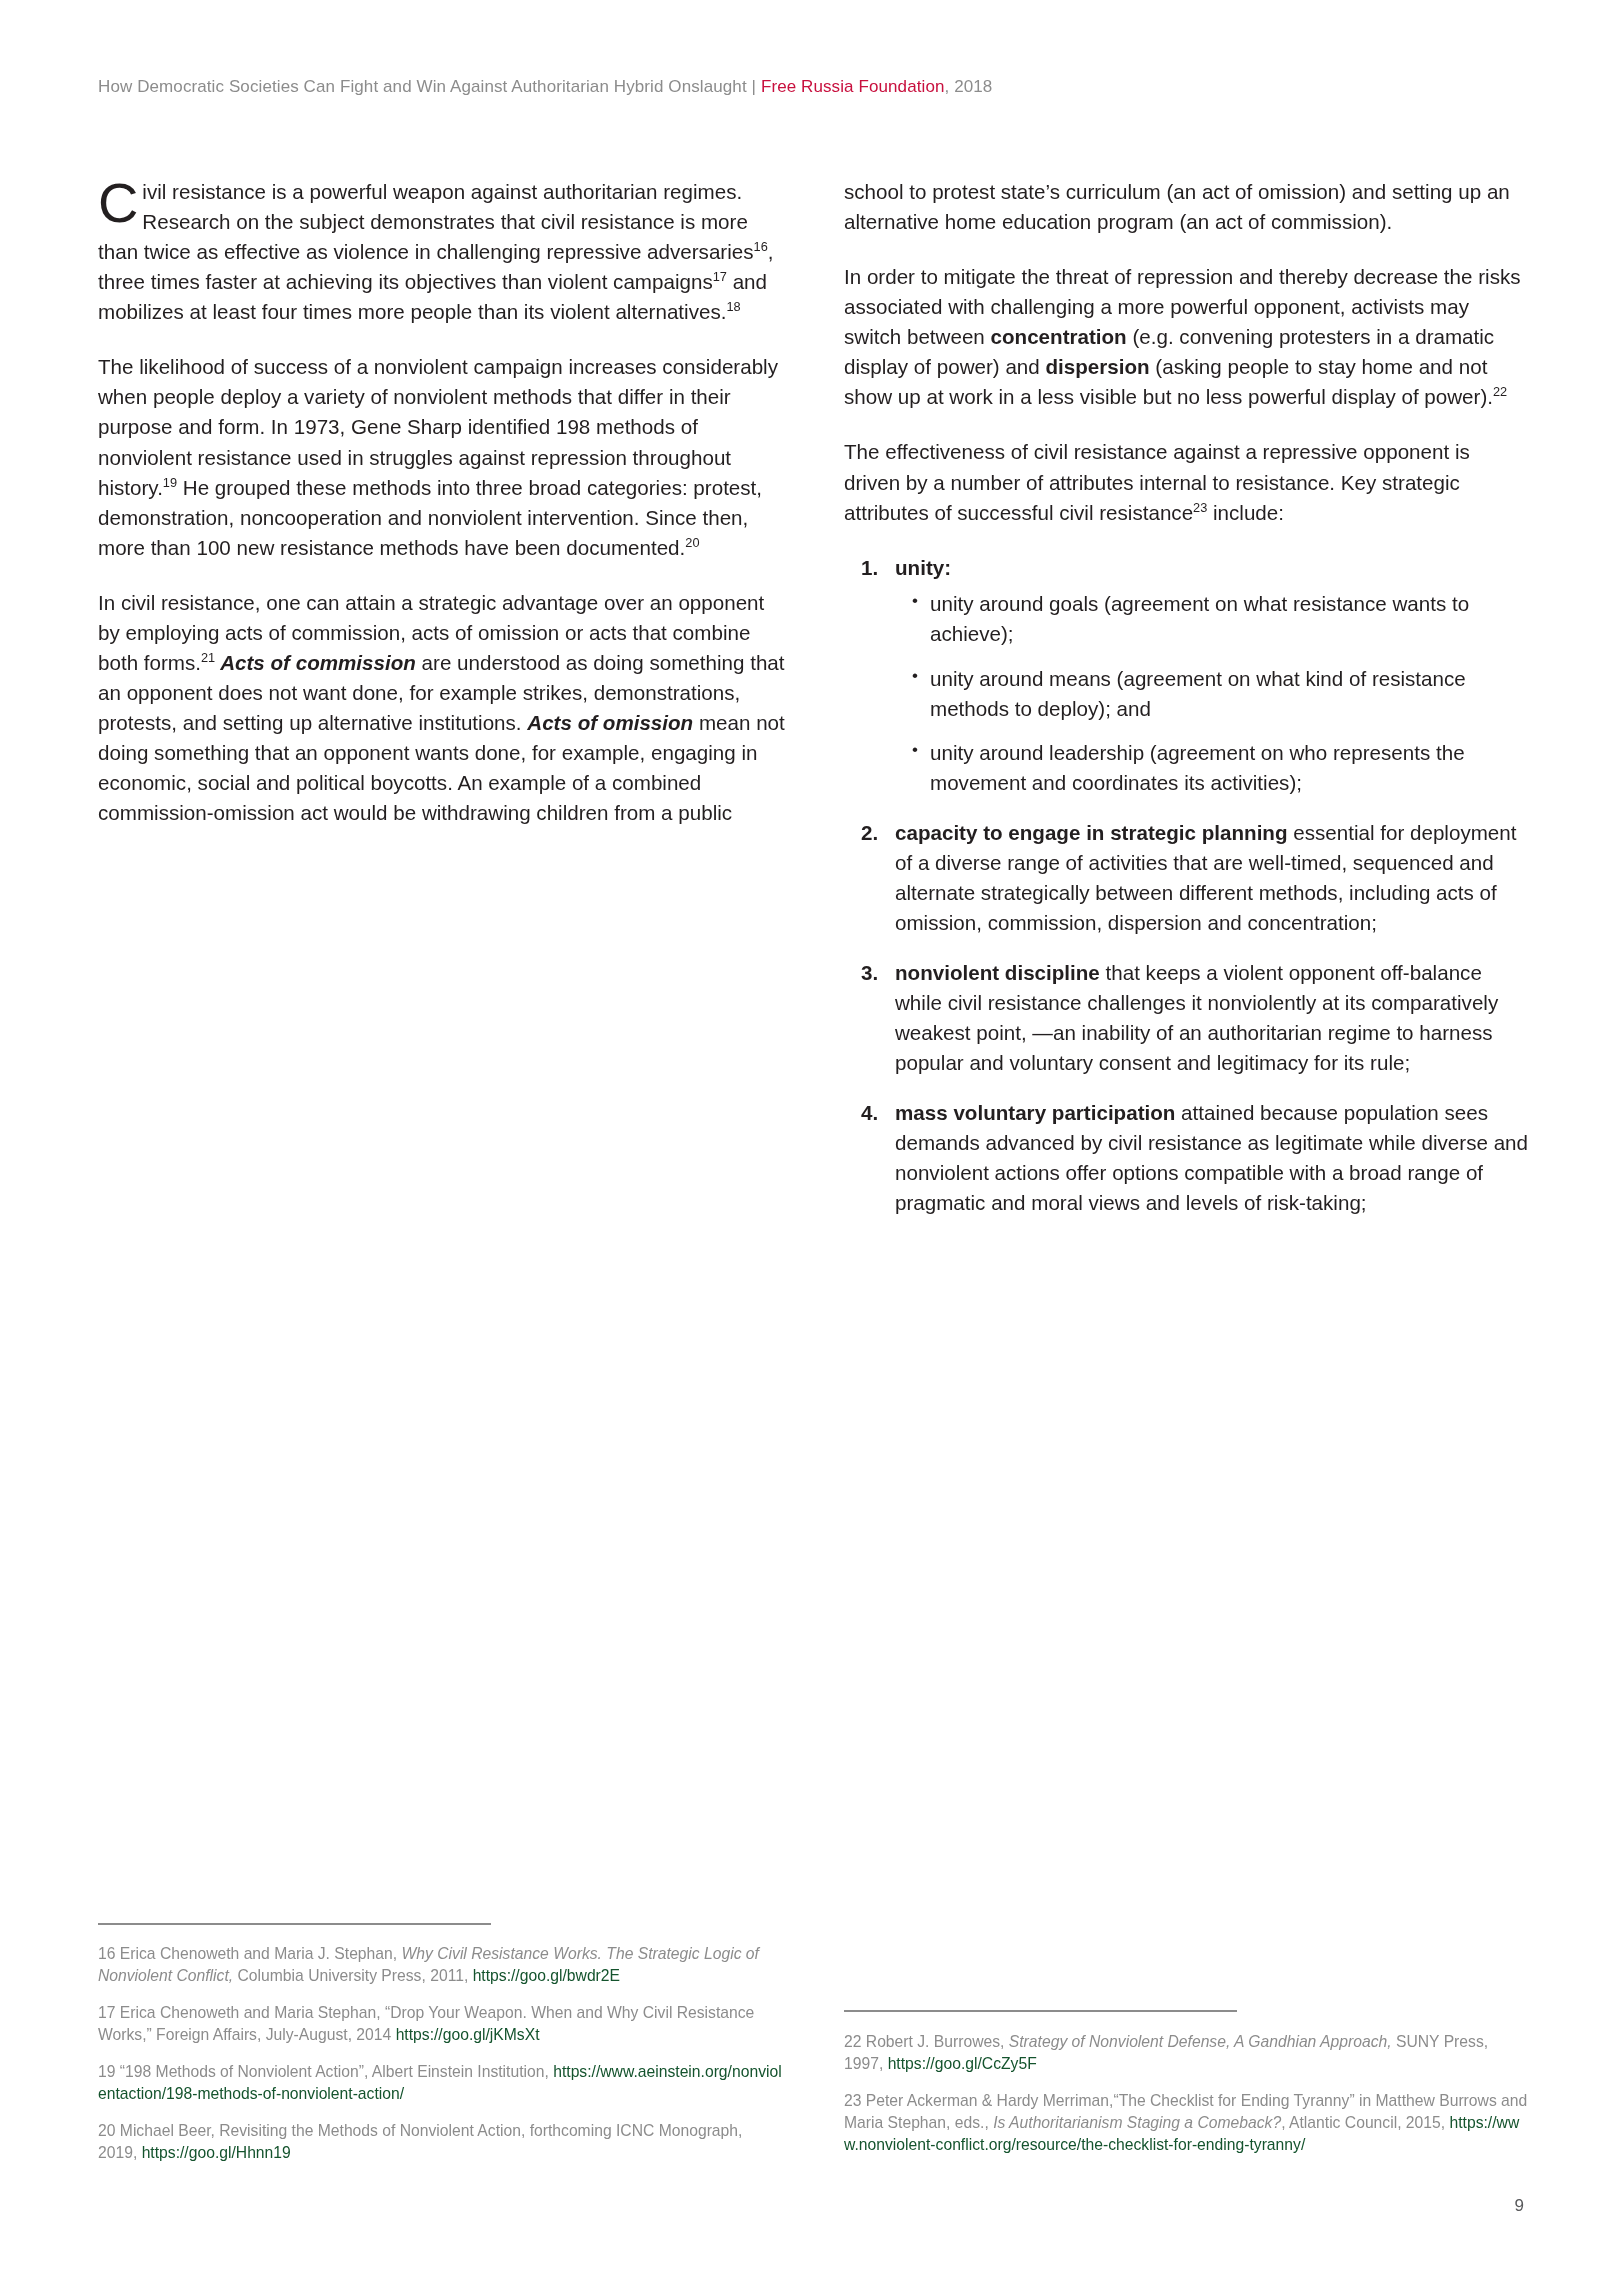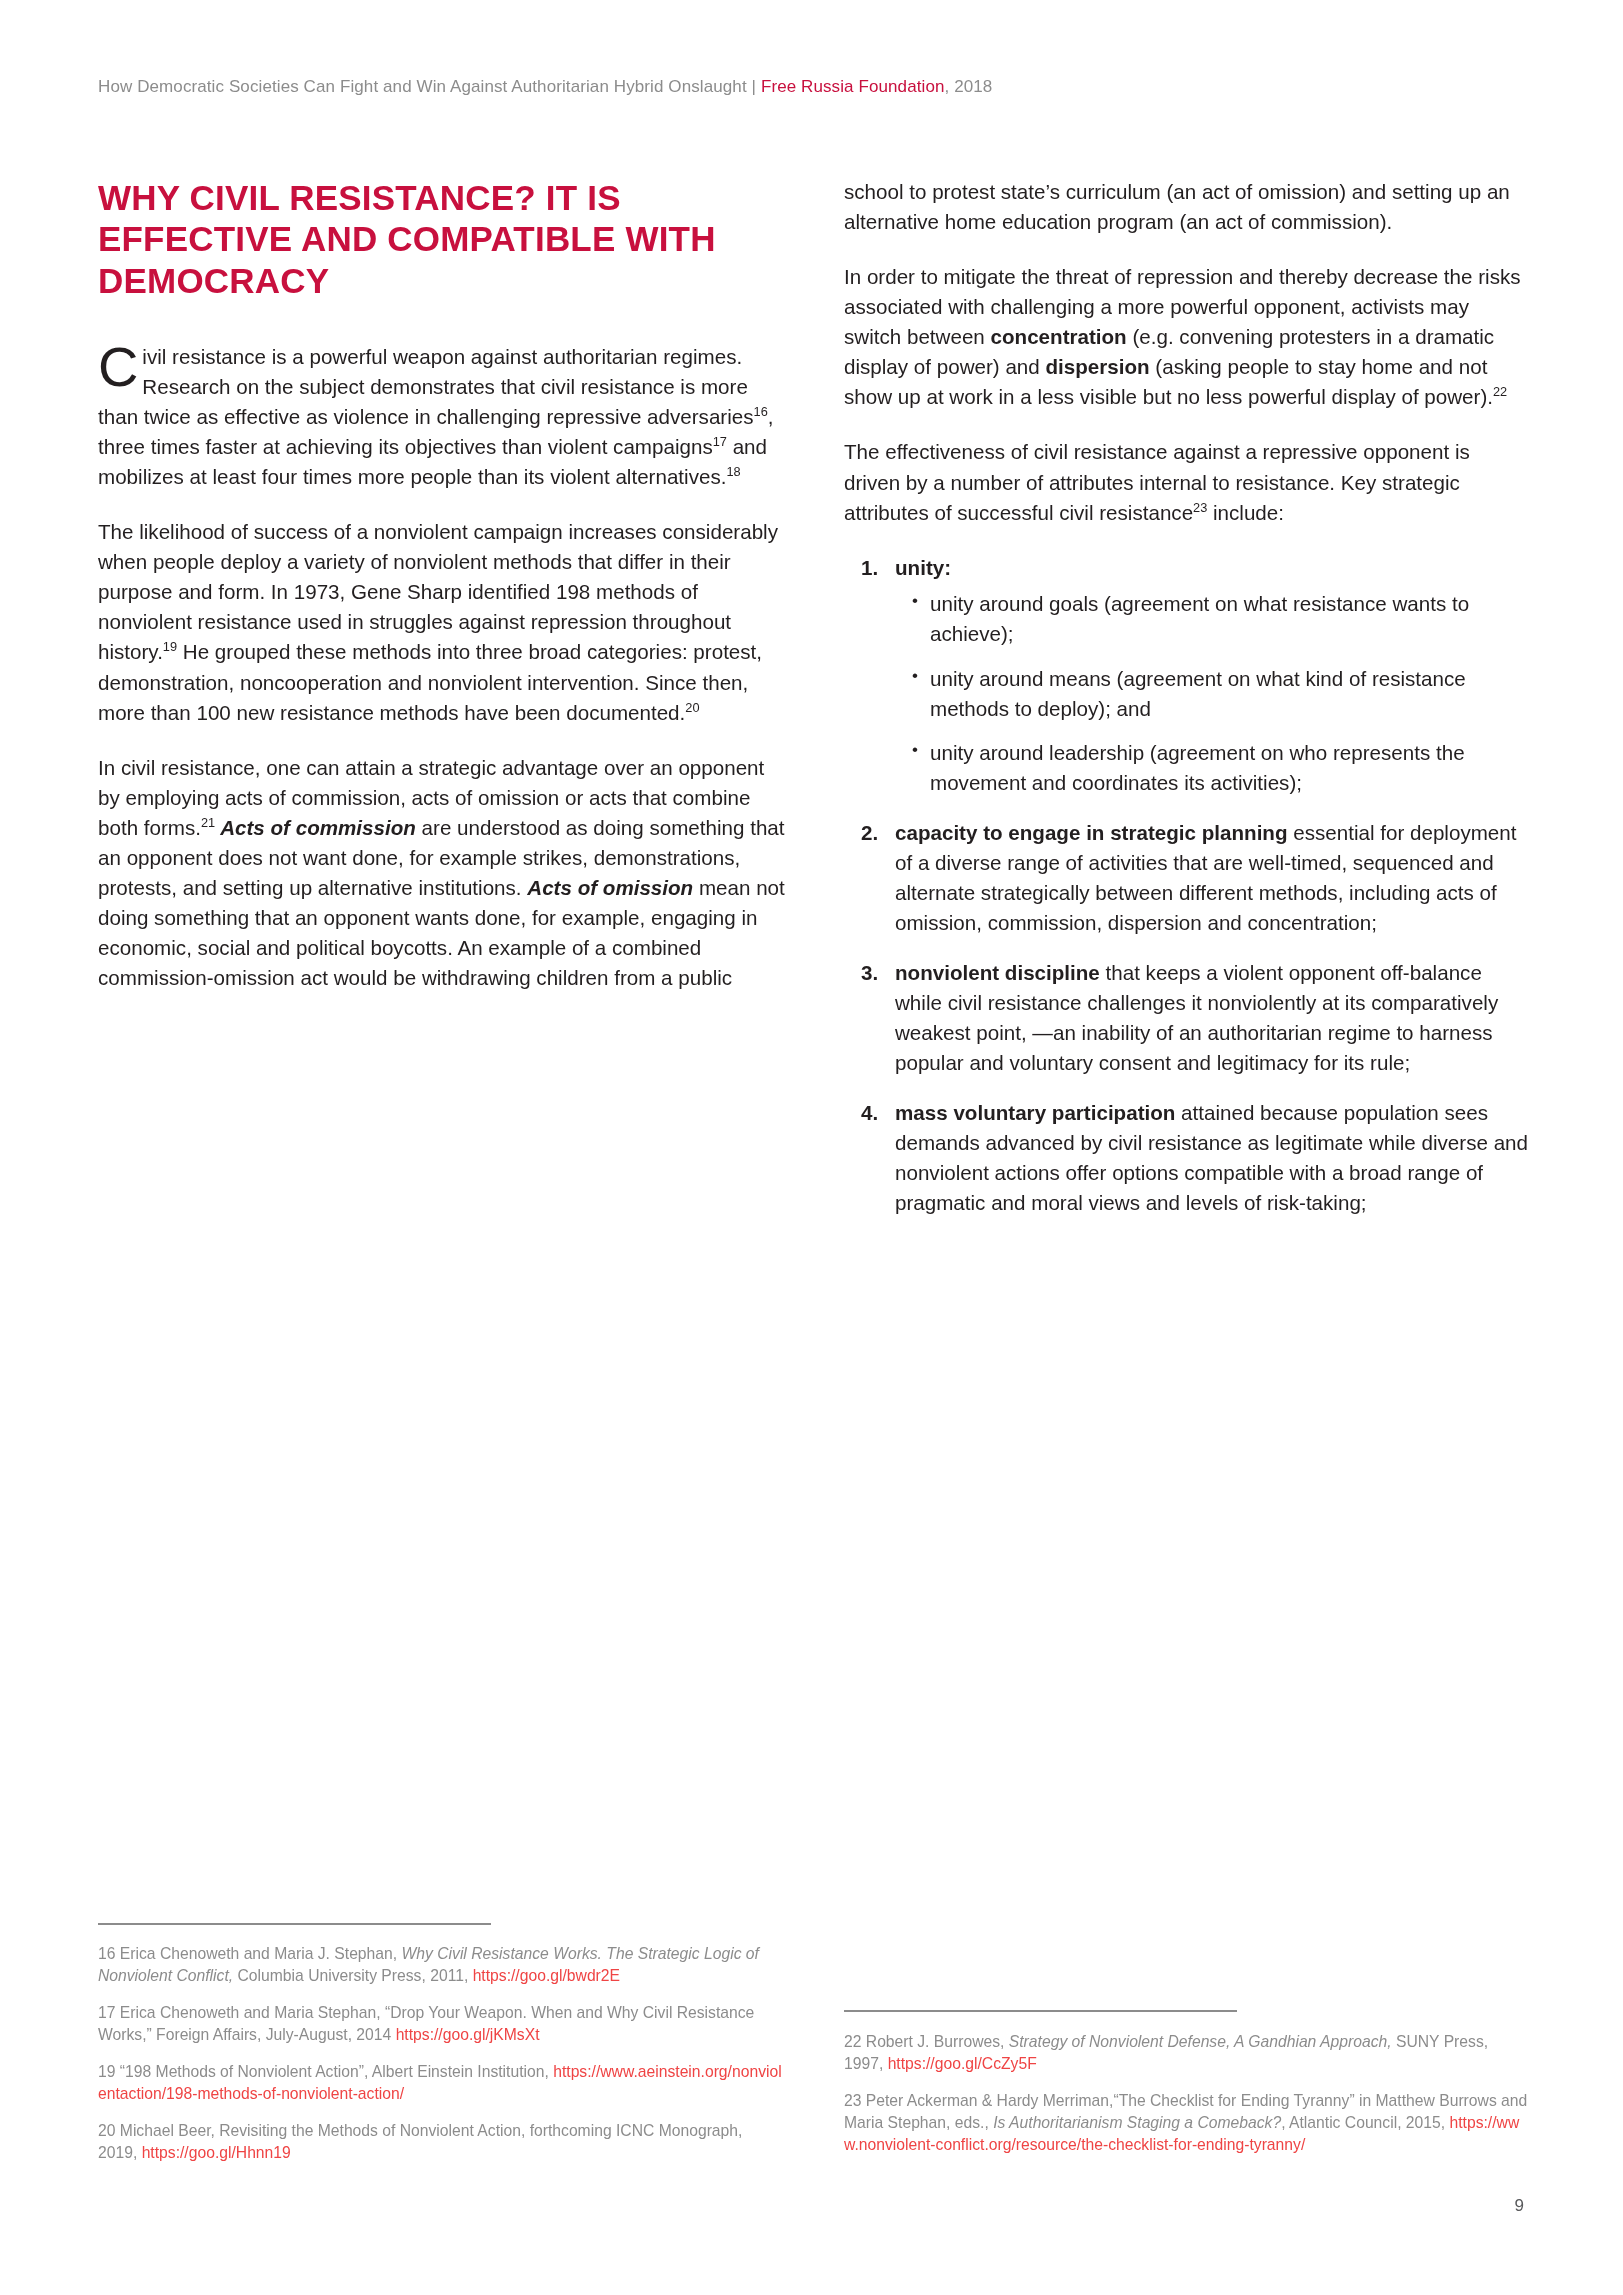--- a/index.html
+++ b/index.html
@@ -148,21 +148,21 @@
   .fn-rule {
     width: 393px;
     height: 2px;
     background: #8c8c8c;
     margin: 0 0 18.3px 0;
   }
   .fn {
     margin: 0 0 14.4px 0;
   }
   .fn a, .fn .lnk {
-    color: #ef4444;
+    color: #14532d;
     text-decoration: none;
     word-break: break-all;
   }
   .fn i { font-style: italic; }
 
   .page-number {
     position: absolute;
     right: 99px;
     bottom: 79px;
     font-size: 17px;
@@ -175,21 +175,20 @@
 <div class="page">
 
   <div class="running-head">
     <span>How Democratic Societies Can Fight and Win Against Authoritarian Hybrid Onslaught | </span><span class="brand">Free Russia Foundation</span><span>, 2018</span>
   </div>
 
   <div class="columns">
 
     <div class="col col-left">
 
-      <h1 class="title">WHY CIVIL RESISTANCE? IT IS EFFECTIVE AND COMPATIBLE WITH DEMOCRACY</h1>
 
       <p class="body dropcap-para">
         <span class="dropcap">C</span><span>ivil resistance is a powerful weapon against authoritarian regimes. Research on the subject demonstrates that civil resistance is more than twice as effective as violence in challenging repressive adversaries</span><sup>16</sup><span>, three times faster at achieving its objectives than violent campaigns</span><sup>17</sup><span> and mobilizes at least four times more people than its violent alternatives.</span><sup>18</sup>
       </p>
 
       <p class="body">
         <span>The likelihood of success of a nonviolent campaign increases considerably when people deploy a variety of nonviolent methods that differ in their purpose and form. In 1973, Gene Sharp identified 198 methods of nonviolent resistance used in struggles against repression throughout history.</span><sup>19</sup><span> He grouped these methods into three broad categories: protest,  demonstration, noncooperation and nonviolent intervention. Since then, more than 100 new resistance methods have been documented.</span><sup>20</sup>
       </p>
 
       <p class="body">

